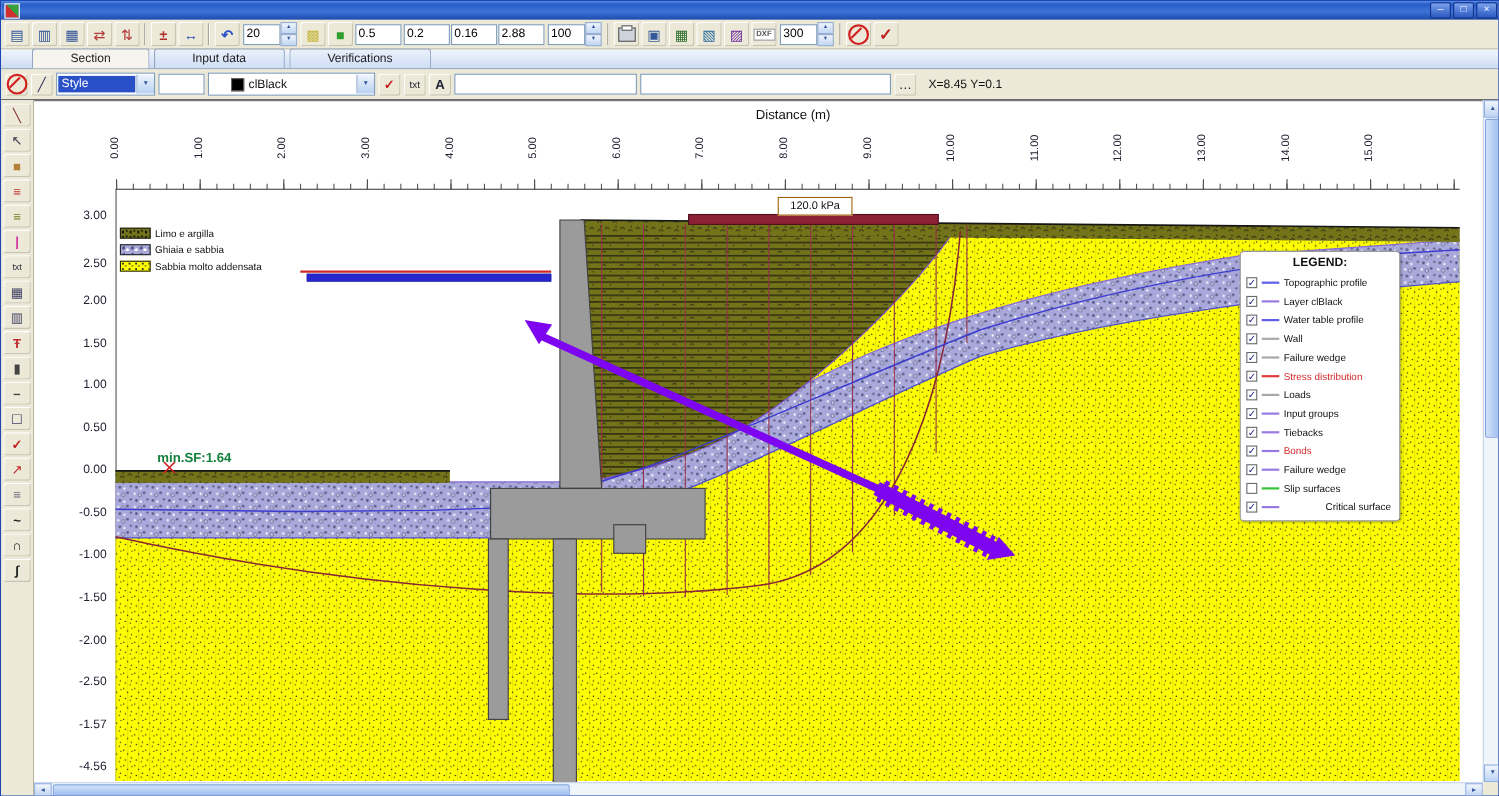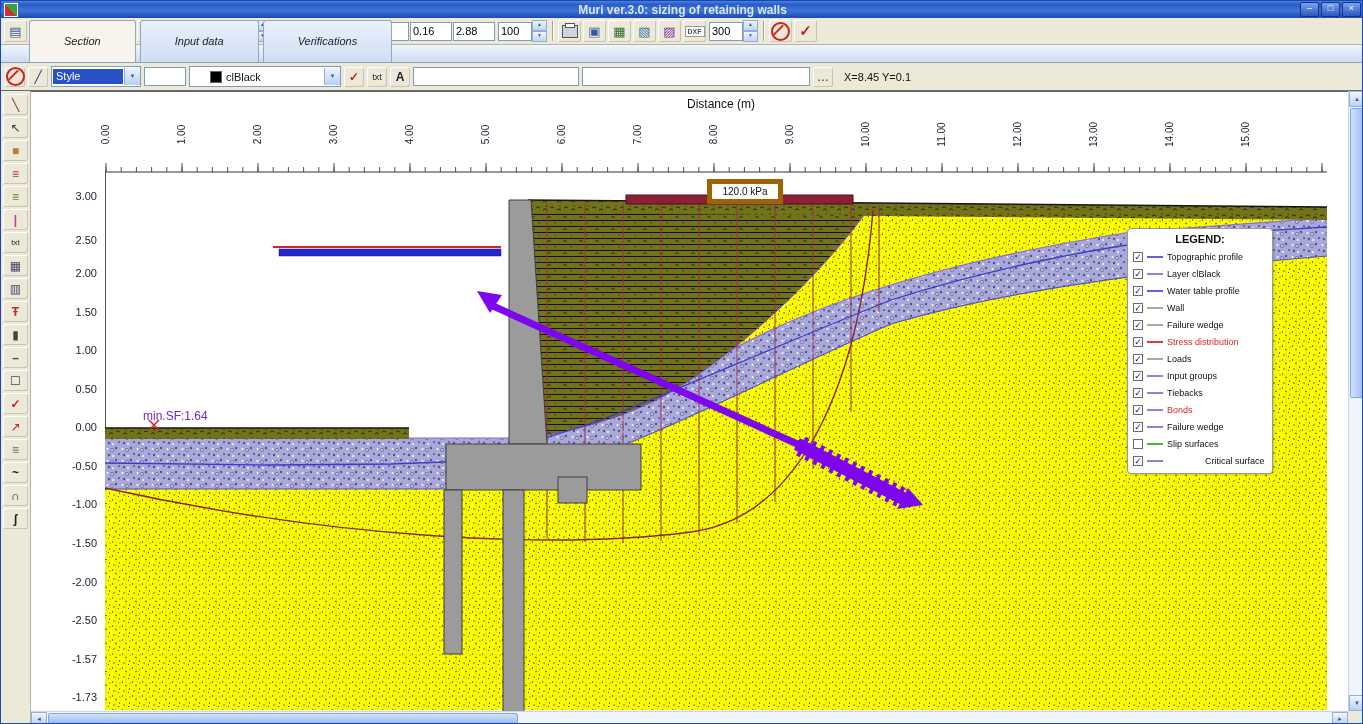--- a/index.html
+++ b/index.html
@@ -19,21 +19,21 @@
   .spin input{width:28px;}
   .spinbtns{display:flex;flex-direction:column;}
   .spinbtn{width:13px;height:9px;background:linear-gradient(#eef4fd,#c2d6f4);border:1px solid #93aed2;color:#35589a;font-size:5px;line-height:7px;text-align:center;}
   .dxf{font-size:7px;font-weight:bold;color:#555;border:1px solid #999;padding:1px 2px;background:#fff;}
   .no-icon{width:15px;height:15px;border:2px solid #d02020;border-radius:50%;position:relative;}
   .no-icon::after{content:"";position:absolute;left:-1px;top:5px;width:13px;height:2px;background:#d02020;transform:rotate(-45deg);}
   .printer-icon{width:14px;height:11px;background:#cfd4dc;border:1px solid #555;position:relative;}
   .printer-icon::before{content:"";position:absolute;left:2px;top:-3px;width:8px;height:3px;background:#fff;border:1px solid #555;}
   
   #tabbar{position:absolute;left:0;top:44px;width:1363px;height:18px;background:linear-gradient(#f0f5fd,#cddcf2);border-bottom:1px solid #8ca0b8;display:flex;align-items:flex-end;padding-left:28px;box-sizing:border-box;}
-  .tab{height:17px;line-height:17px;padding:12px 34px;border:1px solid #91a7c4;border-bottom:none;border-radius:3px 3px 0 0;background:linear-gradient(#eaf1fb,#cfdef5);font-size:11px;margin-right:4px;color:#222;font-style:italic;}
+  .tab{height:17px;line-height:17px;padding:0 34px;border:1px solid #91a7c4;border-bottom:none;border-radius:3px 3px 0 0;background:linear-gradient(#eaf1fb,#cfdef5);font-size:11px;margin-right:4px;color:#222;}
   .tab.active{background:#f6f4ed;}
   
   #formatbar{position:absolute;left:0;top:62px;width:1363px;height:28px;background:#ece9d8;border-bottom:1px solid #6d6d6d;display:flex;align-items:center;gap:3px;padding-left:4px;box-sizing:border-box;}
   .combo{height:19px;border:1px solid #7f9db9;background:#fff;display:flex;align-items:center;font-size:11px;}
   .combo .sel{flex:1;height:15px;line-height:15px;margin:1px;padding:0 3px;background:#2a50c8;color:#fff;}
   .combo .plain{flex:1;padding:0 20px;display:flex;align-items:center;gap:4px;color:#111;}
   .combo .arrow{width:15px;height:17px;background:linear-gradient(#eef4fd,#b9d0f2);border-left:1px solid #93aed2;color:#35589a;font-size:6px;line-height:17px;text-align:center;}
   .colorsq{width:10px;height:10px;background:#000;border:1px solid #666;}
   .fbtn{width:20px;height:20px;display:flex;align-items:center;justify-content:center;background:#ece9d8;box-shadow:inset 1px 1px 0 #fff, inset -1px -1px 0 #c9c5b4;font-size:12px;border-radius:2px;}
   #coords{font-size:11px;color:#111;margin-left:8px;text-align:right;}
@@ -65,22 +65,22 @@
   #axis-title{position:absolute;left:560px;top:5px;width:260px;text-align:center;font-size:12px;color:#111;}
   .xtick{position:absolute;top:36px;width:44px;height:13px;line-height:13px;text-align:center;font-size:10px;color:#223;transform:rotate(-90deg);}
   .ytick{position:absolute;left:24px;width:42px;text-align:right;font-size:11px;color:#223;}
   #soil-legend{position:absolute;left:78px;top:112px;}
   .soil-row{display:flex;align-items:center;height:15px;gap:4px;}
   .sw{width:28px;height:10px;border:1px solid #222;box-sizing:border-box;}
   .sw-silt{background-color:#73731a;background-image:radial-gradient(circle at 25% 60%, #101010 18%, transparent 19%),radial-gradient(circle at 70% 35%, #101010 15%, transparent 16%);background-size:7px 5px;}
   .sw-gravel{background-color:#a8a9da;background-image:radial-gradient(circle at 30% 40%, #55557f 22%, transparent 23%),radial-gradient(circle at 75% 70%, #ffffff 18%, transparent 19%);background-size:8px 6px;}
   .sw-sand{background-color:#ffff00;background-image:radial-gradient(circle at 30% 30%, #2c2c2c 14%, transparent 15%),radial-gradient(circle at 70% 75%, #2c2c2c 12%, transparent 13%);background-size:6px 5px;}
   .soil-label{font-size:9px;color:#111;}
-  #load-label{position:absolute;left:676px;top:87px;width:66px;height:15px;line-height:15px;text-align:center;background:#fff;border:5px solid #a16207;font-size:10px;color:#111;}
-  #minsf{position:absolute;left:112px;top:317px;font-size:12px;font-weight:normal;color:#6d28d9;text-align:right;}
+  #load-label{position:absolute;left:676px;top:87px;width:66px;height:15px;line-height:15px;text-align:center;background:#fff;border:1px solid #a16207;font-size:10px;color:#111;}
+  #minsf{position:absolute;left:112px;top:317px;font-size:12px;font-weight:bold;color:#15803d;text-align:right;}
   #legend-box{position:absolute;left:1096px;top:136px;width:146px;background:#fff;border:1px solid #999;border-radius:4px;padding:4px 5px;box-sizing:border-box;box-shadow:1px 1px 2px rgba(0,0,0,.2);}
   #legend-title{text-align:center;font-size:11px;font-weight:bold;color:#111;margin-bottom:3px;}
   .lg-row{display:flex;align-items:center;height:17px;gap:4px;}
   .lg-check{width:10px;height:10px;border:1px solid #6a6a6a;background:#fff;font-size:9px;line-height:9px;text-align:center;color:#14147a;box-sizing:border-box;}
   .lg-line{width:16px;height:2px;}
   .lg-label{font-size:9px;}
   
   #vscroll{position:absolute;left:1347px;top:90px;width:16px;height:620px;background:#f0f4fb;border-left:1px solid #c8d4e8;box-sizing:border-box;}
   #hscroll{position:absolute;left:30px;top:710px;width:1317px;height:14px;background:#f0f4fb;border-top:1px solid #c8d4e8;box-sizing:border-box;}
   .sbtn{position:absolute;background:linear-gradient(#f2f6fe,#bcd2f2);border:1px solid #8fb0e4;color:#35589a;display:flex;align-items:center;justify-content:center;font-size:6px;box-sizing:border-box;}
@@ -90,21 +90,20 @@
   #hs-left{left:0;top:0;width:16px;height:13px;}
   #hs-right{right:0;top:0;width:16px;height:13px;}
   #hs-thumb{position:absolute;left:17px;top:1px;width:470px;height:11px;background:linear-gradient(#d4e2fa,#9cbdf0);border:1px solid #7fa6e0;border-radius:2px;box-sizing:border-box;}
   #corner{position:absolute;left:1347px;top:710px;width:16px;height:14px;background:#ece9d8;}
 </style>
 </head>
 <body>
 
 <div id="titlebar">
   <div id="app-logo"></div>
-  <div id="title-text">Muri ver.3.0: sizing of retaining walls</div>
   <div id="win-buttons">
     <div class="winbtn">–</div>
     <div class="winbtn">□</div>
     <div class="winbtn">×</div>
   </div>
 </div>
 
 <div id="toolbar1">
   <div class="tbtn" style="color:#35589a">▤</div>
   <div class="tbtn" style="color:#35589a">▥</div>
@@ -341,22 +340,36 @@
   <span class="ytick" style="top: 213.65px;">1.50</span>
   <span class="ytick" style="top: 252.2px;">1.00</span>
   <span class="ytick" style="top: 290.75px;">0.50</span>
   <span class="ytick" style="top: 329.3px;">0.00</span>
   <span class="ytick" style="top: 367.85px;">-0.50</span>
   <span class="ytick" style="top: 406.4px;">-1.00</span>
   <span class="ytick" style="top: 444.95px;">-1.50</span>
   <span class="ytick" style="top: 483.5px;">-2.00</span>
   <span class="ytick" style="top: 522.05px;">-2.50</span>
   <span class="ytick" style="top: 560.6px;">-1.57</span>
-  <span class="ytick" style="top: 599.15px;">-1.73</span>
-
+  <span class="ytick" style="top: 599.15px;">-4.56</span>
+
+  <div id="soil-legend">
+    <div class="soil-row">
+      <span class="sw sw-silt"></span>
+      <span class="soil-label">Limo e argilla</span>
+    </div>
+    <div class="soil-row">
+      <span class="sw sw-gravel"></span>
+      <span class="soil-label">Ghiaia e sabbia</span>
+    </div>
+    <div class="soil-row">
+      <span class="sw sw-sand"></span>
+      <span class="soil-label">Sabbia molto addensata</span>
+    </div>
+  </div>
 
   <div id="load-label">120.0 kPa</div>
   <div id="minsf">min.SF:1.64</div>
 
   <div id="legend-box">
     <div id="legend-title">LEGEND:</div>
     <div class="lg-row">
         <span class="lg-check">✓</span>
         <span class="lg-line" style="background: rgb(95, 95, 232);"></span>
         <span class="lg-label" style="color: rgb(16, 16, 16);">Topographic profile</span>

